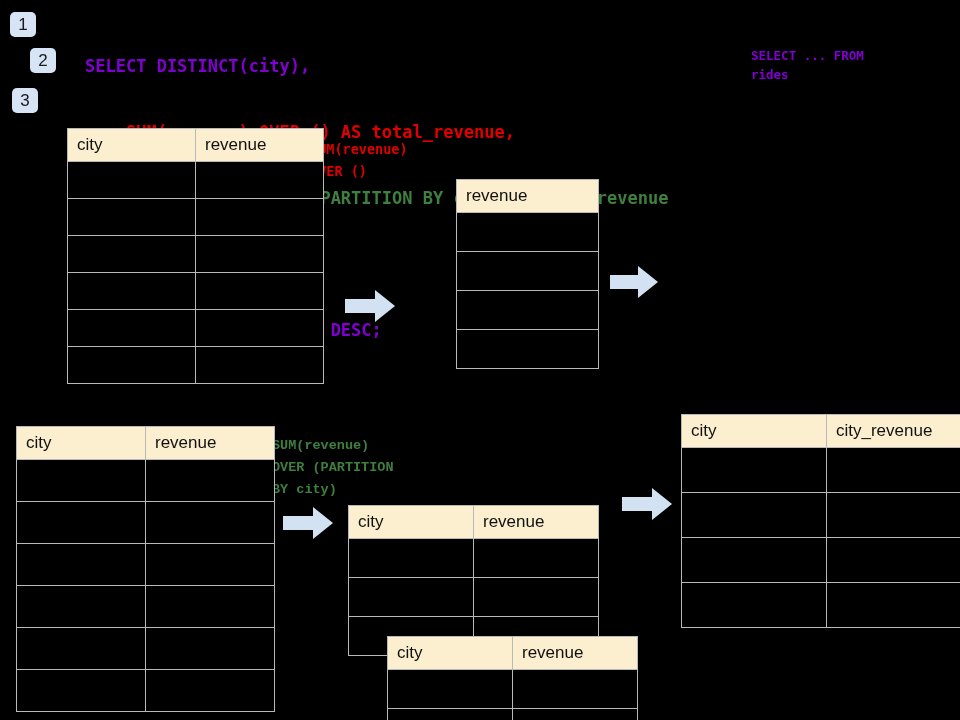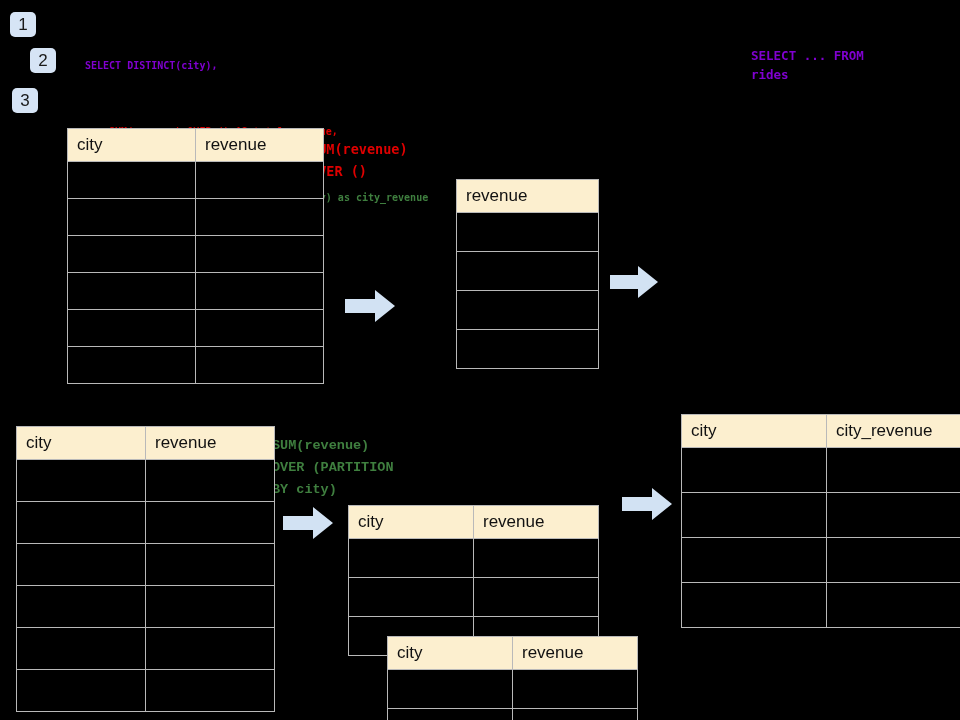--- a/index.html
+++ b/index.html
@@ -20,21 +20,21 @@
     font-size:17px;
     line-height:1;
     display:flex;align-items:center;justify-content:center;
     width:26px;height:25px;
   }
 
   
   .sql{
     position:absolute;
     font-family:"DejaVu Sans Mono","Liberation Mono",monospace;
-    font-size:10px;
+    font-size:17px;
     line-height:22px;
     white-space:pre;
     letter-spacing:0px;
     font-weight:bold;
   }
   .sql-line{white-space:pre;}
   .c-purple{color:#8000d0;}
   .c-red{color:#e00000;}
   .c-green{color:#3f7f3f;}
 

